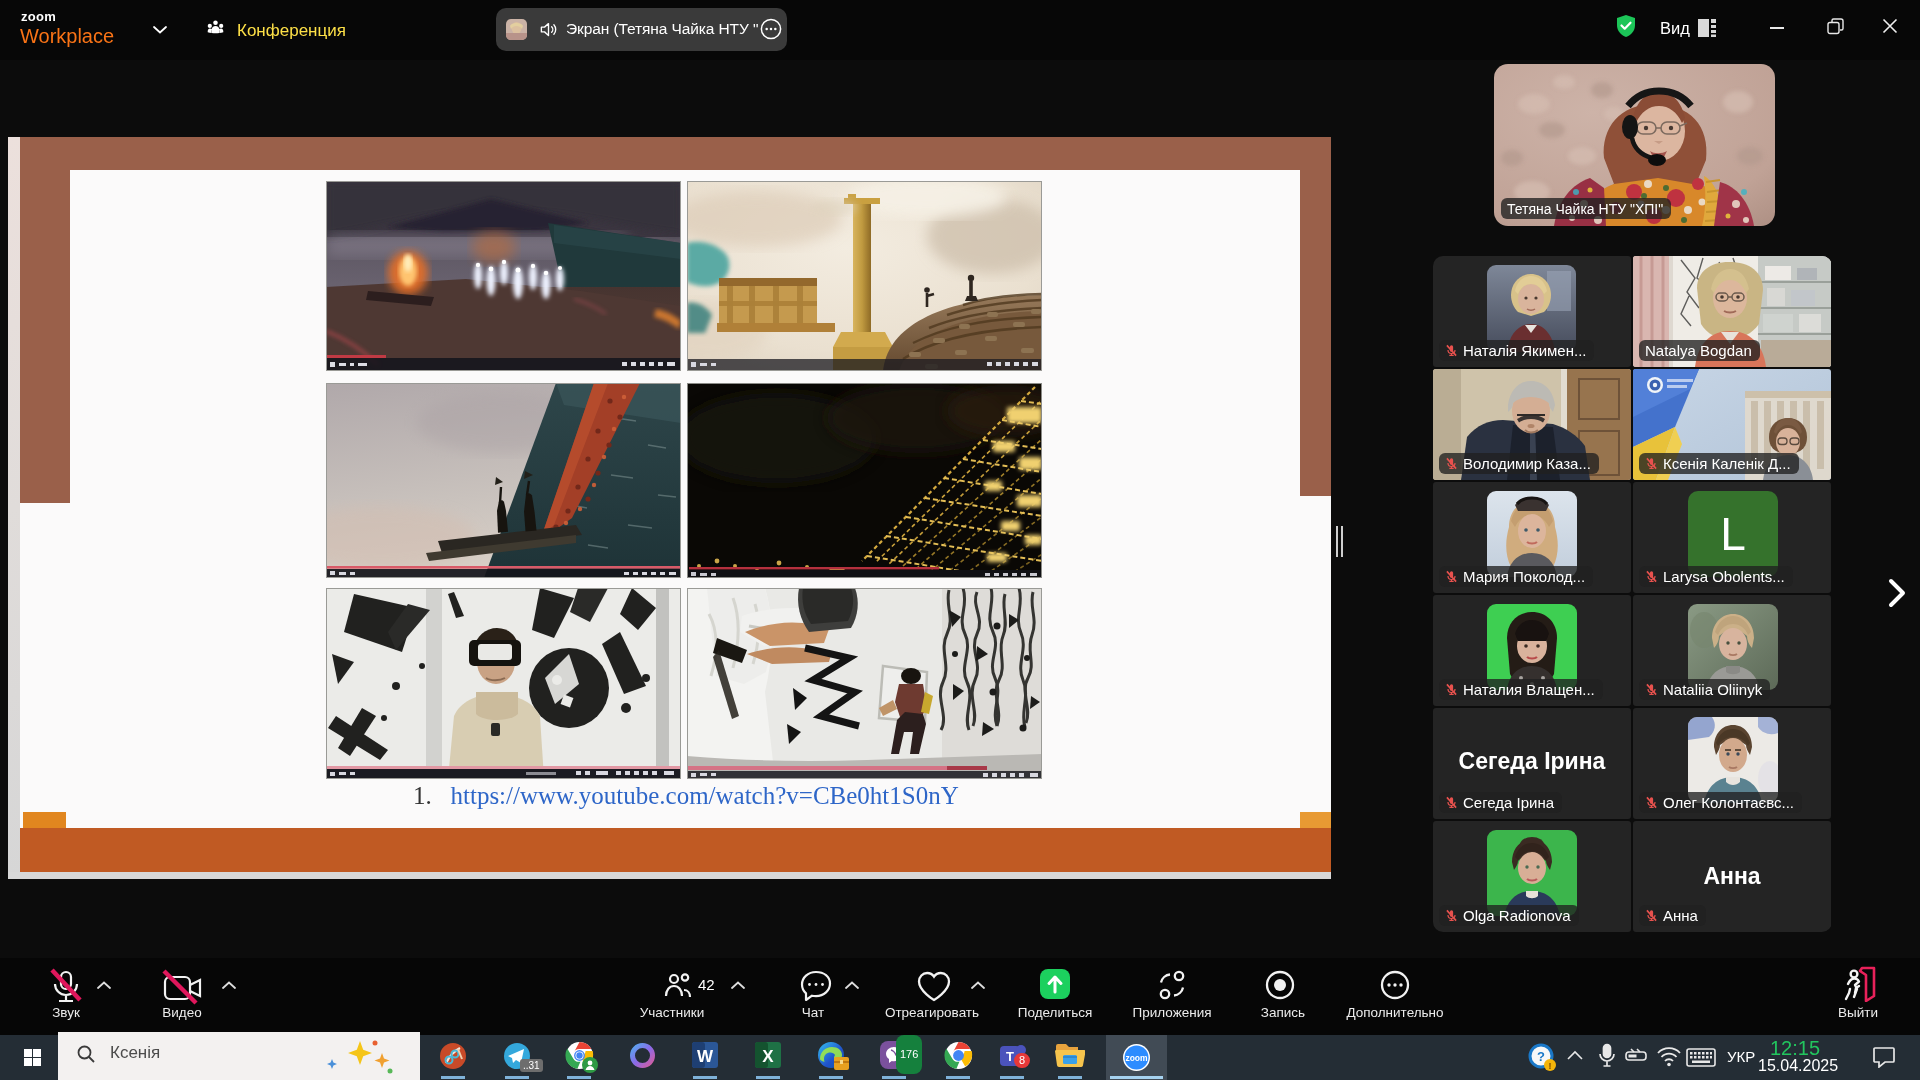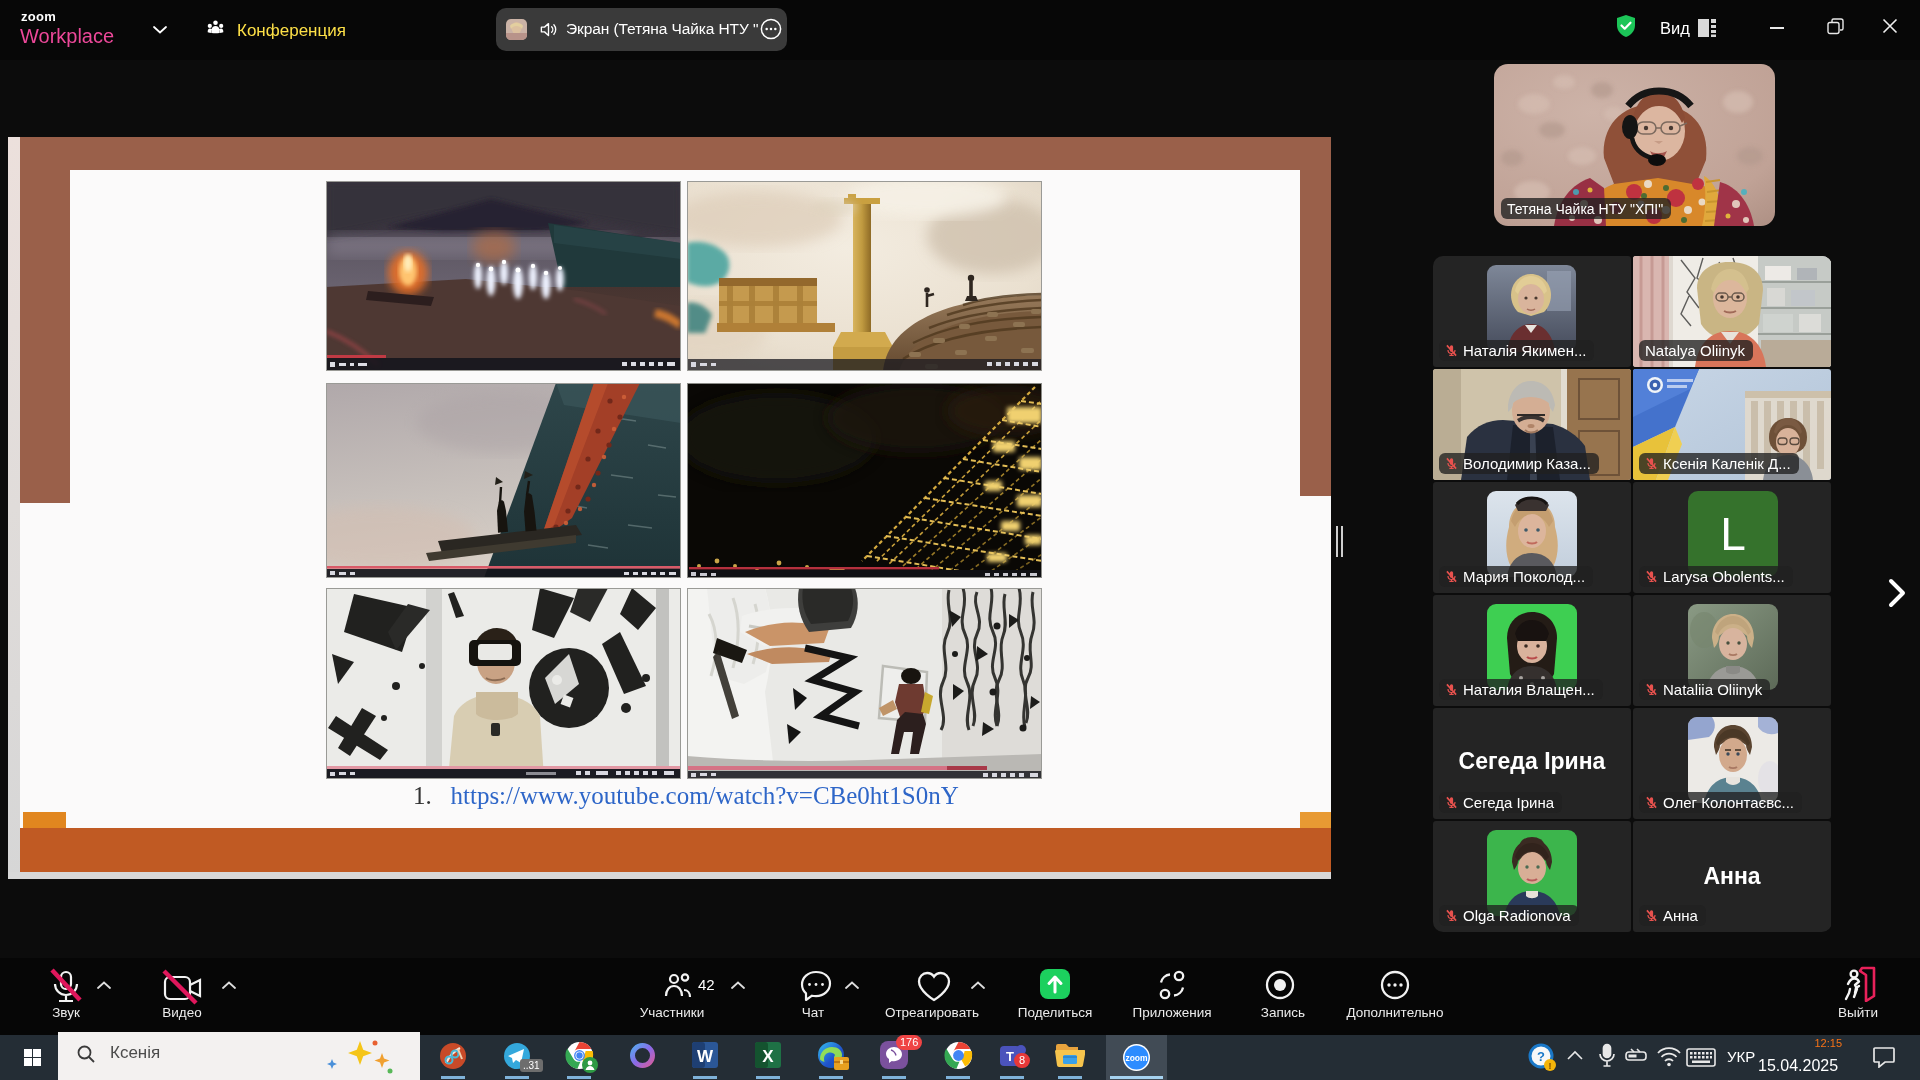--- a/index.html
+++ b/index.html
@@ -11,21 +11,21 @@
 .lbl{position:absolute;display:flex;align-items:center;gap:5px;background:rgba(32,32,32,.78);border-radius:6px;height:21px;padding:0 8px 0 6px;color:#fff;font-size:15px;white-space:nowrap}
 .big{position:absolute;width:100%;text-align:center;color:#fff;font-weight:700;font-size:23px}
 .tile{position:absolute;width:198px;height:111px;background:#242424;border-radius:3px;overflow:hidden}
 .tb-lab{position:absolute;color:#ececec;font-size:13.5px;text-align:center;white-space:nowrap}
 </style>
 </head>
 <body>
 
 <div id="topbar">
   <div class="abs" style="left:21px;top:9px;color:#fff;font-weight:700;font-size:13px;letter-spacing:.3px">zoom</div>
-  <div class="abs" style="left:20px;top:25px;color:#ec4899;font-size:20px;font-weight:500">Workplace</div>
+  <div class="abs" style="left:20px;top:25px;color:#f97316;font-size:20px;font-weight:500">Workplace</div>
   <svg class="abs" style="left:153px;top:26px" width="14" height="8" viewBox="0 0 14 8">
       <path d="M1 1l6 5.5L13 1" stroke="#fff" stroke-width="1.8" fill="none" stroke-linecap="round"></path>
     </svg>
   <svg class="abs" style="left:205px;top:18px" width="21" height="21" viewBox="0 0 24 24" fill="#fff">
       <circle cx="12" cy="5.5" r="2.6"></circle>
       <circle cx="5.5" cy="9" r="2.4"></circle>
       <circle cx="18.5" cy="9" r="2.4"></circle>
       <path d="M12 9c2.5 0 4.4 1.9 4.4 4.2V17a26 26 0 0 1-8.8 0v-3.8C7.6 10.9 9.5 9 12 9z"></path>
       <path d="M5.5 12c1 0 1.9.3 2.6.9-.4.7-.6 1.4-.6 2.3v1.9c-1.5-.1-3-.3-4.4-.7v-1.2C3.1 13.4 4.2 12 5.5 12z"></path>
       <path d="M18.5 12c1.3 0 2.4 1.4 2.4 3.2v1.2c-1.4.4-2.9.6-4.4.7v-1.9c0-.9-.2-1.6-.6-2.3.7-.6 1.6-.9 2.6-.9z"></path>
@@ -647,21 +647,21 @@
           <rect x="83" y="37" width="12" height="8" rx="4"></rect>
           <rect x="99" y="37" width="12" height="8" rx="4"></rect>
           <path d="M95 41h4"></path>
         </g>
       <circle cx="89" cy="41" r="1.8" fill="#463830"></circle>
         <circle cx="105" cy="41" r="1.8" fill="#463830"></circle>
       <path d="M91 55c3 2 9 2 12 0" stroke="#a06a58" stroke-width="1.8" fill="none"></path>
       <path d="M62 111c3-24 16-36 35-36s33 12 36 36z" fill="#d8755a"></path>
       <path d="M88 76h18l-9 12z" fill="#e8e2da"></path>
     </svg>
-    <div class="lbl" style="left:6px;bottom:6px">Natalya Oliinyk</div>
+    <div class="lbl" style="left:6px;bottom:6px">Natalya Bogdan</div>
   </div>
   <div class="tile" style="left:0;top:113px">
     <svg width="198" height="111" viewBox="0 0 198 111">
       <rect width="198" height="111" fill="#cfc3aa"></rect>
       <rect x="0" y="0" width="28" height="111" fill="#baad94"></rect>
       <rect x="132" y="0" width="66" height="111" fill="#97744e"></rect>
       <rect x="128" y="0" width="6" height="111" fill="#e2dcd0"></rect>
       <g stroke="#6e5238" stroke-width="2" fill="none">
           <rect x="146" y="10" width="40" height="40"></rect>
           <rect x="146" y="62" width="40" height="44"></rect>
@@ -1045,21 +1045,21 @@
   <svg class="abs" style="left:834px;top:22px" width="15" height="13" viewBox="0 0 15 13">
       <rect width="15" height="13" rx="2" fill="#e8a020"></rect>
       <rect x="0" y="4" width="15" height="2" fill="#c07810"></rect>
       <rect x="6" y="3" width="3" height="4" fill="#f8d888"></rect>
     </svg>
   <svg class="abs" style="left:879px;top:5px" width="30" height="30" viewBox="0 0 30 30">
       <rect x="1" y="1" width="28" height="28" rx="8" fill="#7b519d"></rect>
       <path d="M15 7c-4.4 0-8 3-8 6.8 0 2.2 1.2 4.1 3 5.3V23l2.8-2.1c.7.2 1.4.3 2.2.3 4.4 0 8-3 8-6.9S19.4 7 15 7z" fill="#fff"></path>
       <path d="M12 10c2 .5 4.5 3 5 5.5" stroke="#7b519d" stroke-width="1.4" fill="none"></path>
     </svg>
-  <div class="abs" style="left:896px;top:0;background:#ef4444;color:#fff;font-size:11px;border-radius:8px;padding:0 4px;line-height:15px">176</div>
+  <div class="abs" style="left:896px;top:0;background:#15803d;color:#fff;font-size:11px;border-radius:8px;padding:12px 4px;line-height:15px">176</div>
   <svg class="abs" style="left:943px;top:5px" width="31" height="31" viewBox="0 0 31 31">
       <circle cx="15.5" cy="15.5" r="13.5" fill="#fff"></circle>
       <path d="M15.5 2a13.5 13.5 0 0 1 11.8 7H15.5a6.6 6.6 0 0 0-6.2 4.4z" fill="#ea4335"></path>
       <path d="M28.6 11a13.5 13.5 0 0 1-6.4 15.6l-5.6-9.8a6.6 6.6 0 0 0 5-5.8z" fill="#fbbc05"></path>
       <path d="M13.4 28.8A13.5 13.5 0 0 1 3.3 8.6l5.9 9.8a6.6 6.6 0 0 0 7.3 3.2z" fill="#34a853"></path>
       <circle cx="15.5" cy="15.5" r="5.4" fill="#4285f4"></circle>
     </svg>
   <svg class="abs" style="left:999px;top:7px" width="28" height="28" viewBox="0 0 28 28">
       <rect x="1" y="4" width="20" height="20" rx="4" fill="#4b53bc"></rect>
       <text x="11" y="19" font-family="Liberation Sans" font-size="13" font-weight="bold" fill="#fff" text-anchor="middle">T</text>
@@ -1128,18 +1128,18 @@
         <rect x="4" y="8" width="2.5" height="2.5"></rect>
         <rect x="8" y="8" width="2.5" height="2.5"></rect>
         <rect x="12" y="8" width="2.5" height="2.5"></rect>
         <rect x="16" y="8" width="2.5" height="2.5"></rect>
         <rect x="20" y="8" width="2.5" height="2.5"></rect>
         <rect x="24" y="8" width="2" height="2.5"></rect>
         <rect x="6" y="12.5" width="18" height="2.5"></rect>
       </g>
     </svg>
   <div class="abs" style="left:1727px;top:13px;color:#fff;font-size:15px;font-weight:500">УКР</div>
-  <div class="abs" style="left:1770px;top:2px;width:72px;text-align:right;color:#f97316;font-size:11px">12:15</div>
+  <div class="abs" style="left:1770px;top:2px;width:72px;text-align:left;color:#22c55e;font-size:20px">12:15</div>
   <div class="abs" style="left:1758px;top:22px;width:84px;color:#fff;font-size:16px">15.04.2025</div>
   <svg class="abs" style="left:1872px;top:11px" width="24" height="22" viewBox="0 0 24 22">
       <path d="M3 2h18a1 1 0 0 1 1 1v12a1 1 0 0 1-1 1h-8l-6 5v-5H3a1 1 0 0 1-1-1V3a1 1 0 0 1 1-1z" fill="none" stroke="#e8e8e8" stroke-width="1.7"></path>
     </svg>
 </div>
 
 </body></html>

